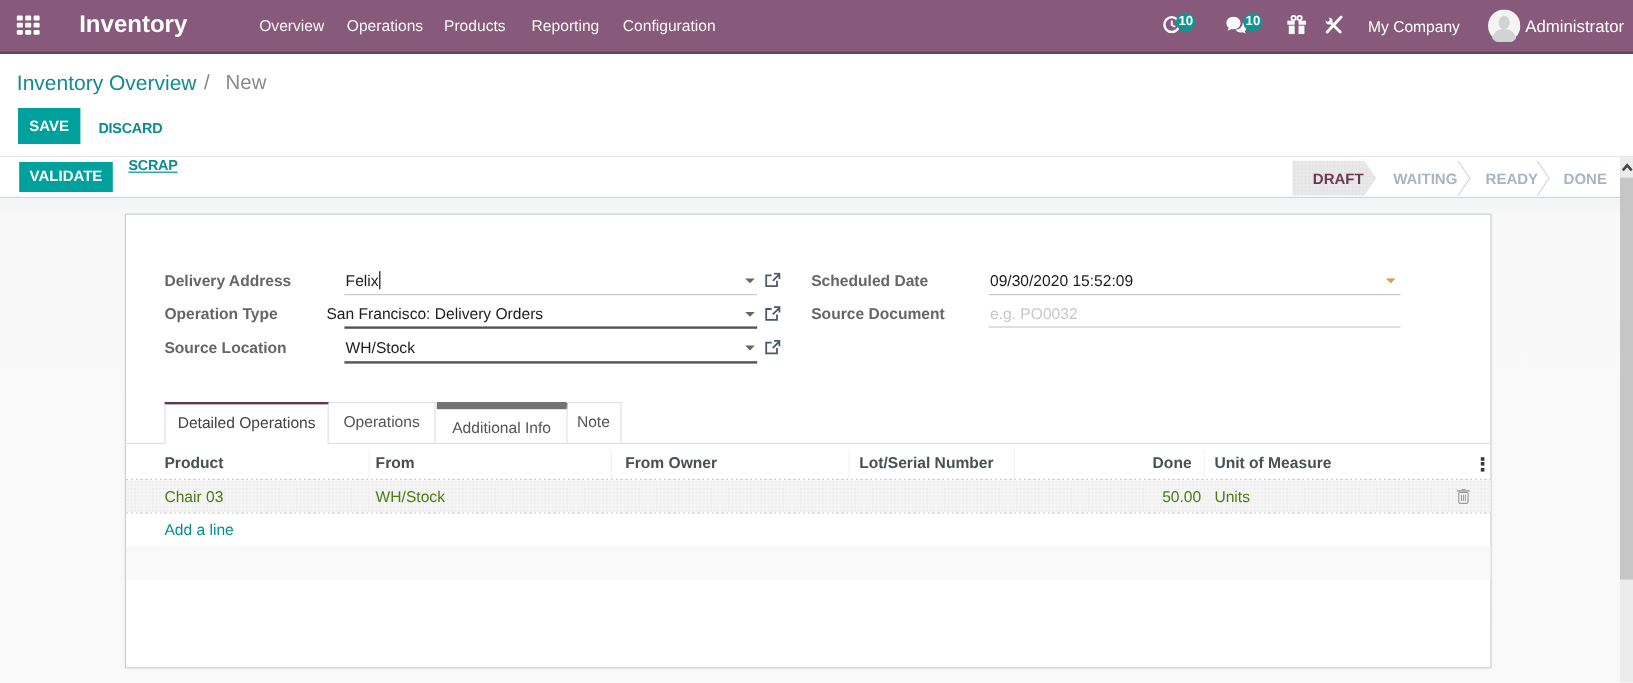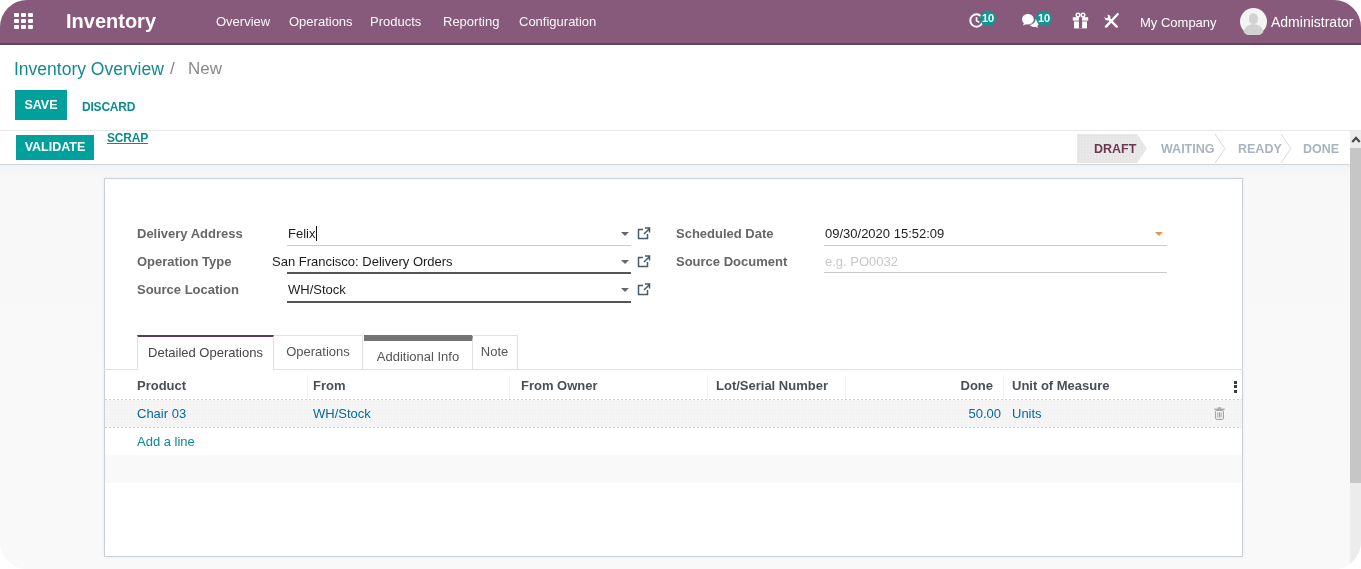--- a/index.html
+++ b/index.html
@@ -1,18 +1,18 @@
 <!DOCTYPE html>
 <html><head>
 <meta charset="utf-8">
 <style>
   * { margin:0; padding:0; box-sizing:border-box; }
   html,body { width:1361px; height:569px; overflow:hidden; }
   body { font-family:"Liberation Sans", sans-serif; }
-  #app { position:relative; width:1361px; height:569px; background:#f8f8f8; overflow:hidden;border-radius:27px; }
+  #app { position:relative; width:1361px; height:569px; background:#f8f8f8; overflow:hidden; }
   .abs { position:absolute; }
 
   
   #nav { position:absolute; left:0; top:0; width:1361px; height:45px;
          background:#875A7B; border-bottom:2px solid #634459; }
   #nav .title { position:absolute; left:66px; top:10px; font-size:20px; font-weight:bold; color:#fff; }
   .navlink { position:absolute; top:14px; font-size:13px; color:rgba(255,255,255,0.95); }
   .sysicon { position:absolute; }
   .badge { position:absolute; background:#0e9693; color:#fff; font-size:11px; font-weight:bold;
            border-radius:9px; padding:2px 2px; line-height:11px; }
@@ -43,21 +43,21 @@
   .uline { position:absolute; height:1px; background:#c9c9c9; }
   .uline2 { position:absolute; height:2px; background:#555; }
   .caret { position:absolute; width:0; height:0; border-left:4px solid transparent;
            border-right:4px solid transparent; border-top:4px solid #666; }
 
   
   .tab { position:absolute; top:335px; height:34px; font-size:13px; line-height:32px; text-align:center; }
 
   
   .th { position:absolute; font-size:13px; font-weight:bold; color:#494f55; }
-  .td-dirty { position:absolute; font-size:13px; color:#0369a1; }
+  .td-dirty { position:absolute; font-size:13px; color:#4d7c0f; }
   .dashline { position:absolute; height:1px;
      background-image:repeating-linear-gradient(to right,#d2d2d2 0 2px,transparent 2px 4px); }
 
   
   #sb-track { position:absolute; left:1350px; top:131px; width:11px; height:438px; background:#ececec; }
   #sb-thumb { position:absolute; left:1350px; top:148px; width:11px; height:335px; background:#c6c6c6; }
 </style>
 </head>
 <body>
 <div id="app">

